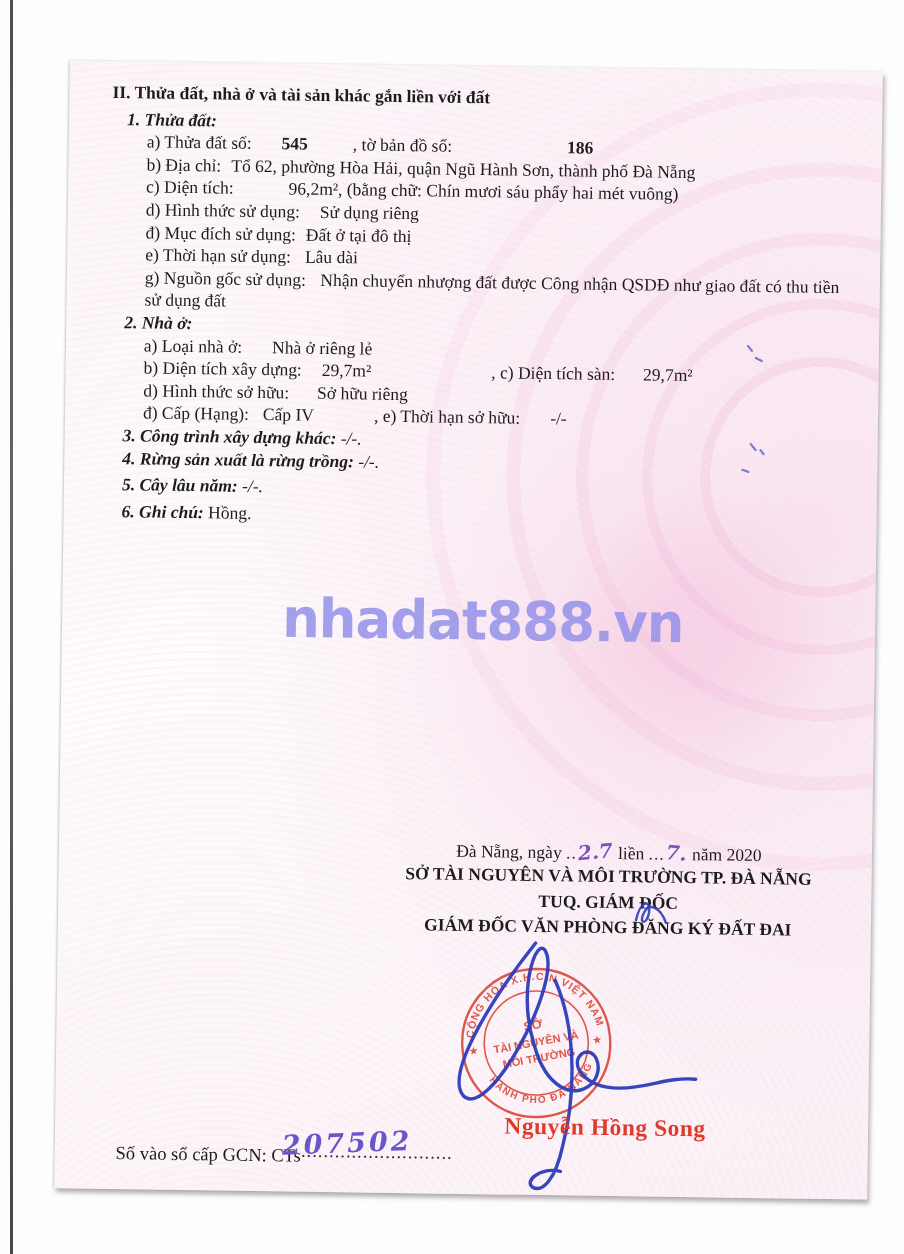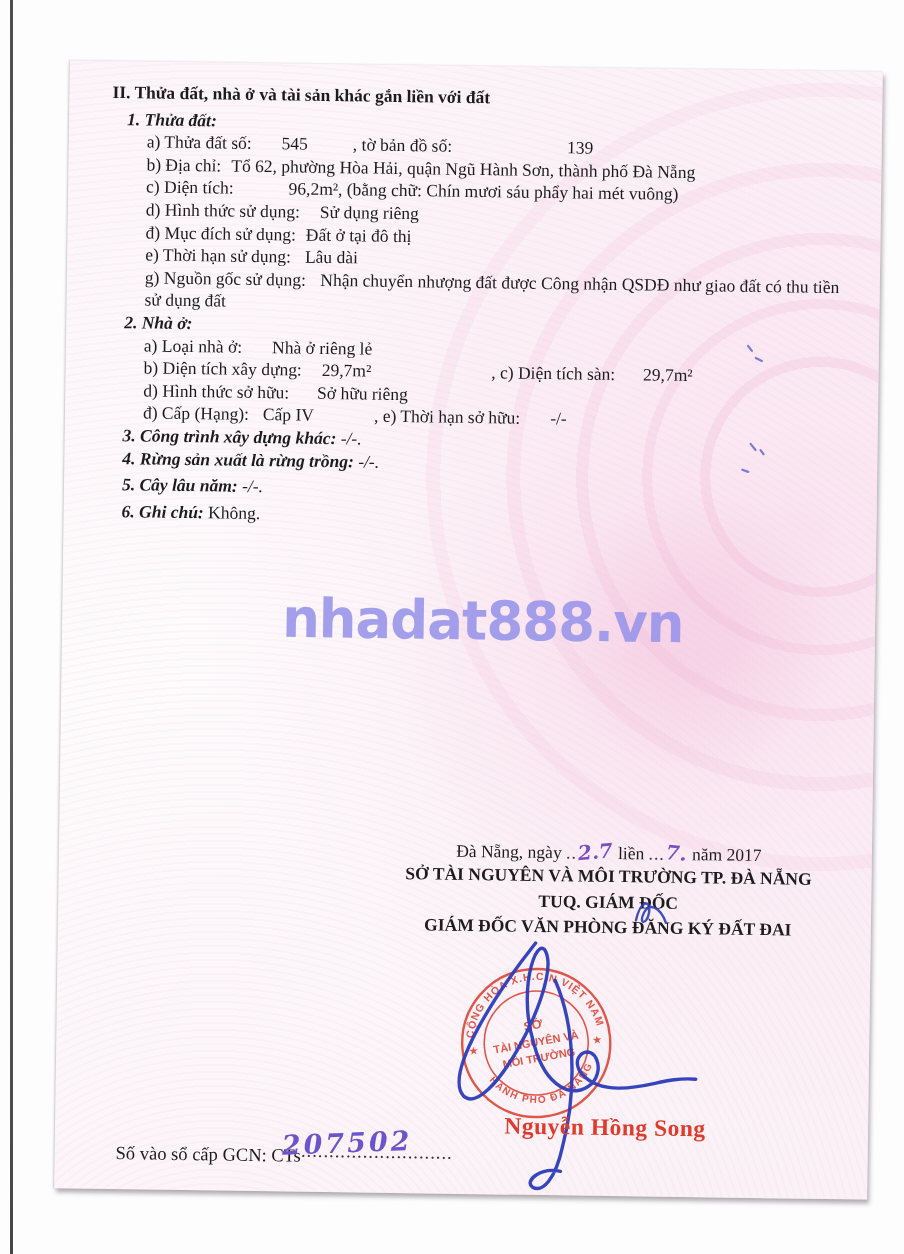--- a/index.html
+++ b/index.html
@@ -29,21 +29,21 @@
       radial-gradient(circle at 92% 40%, rgba(246,205,228,.5), rgba(246,205,228,0) 62%),
       radial-gradient(circle at 70% 52%, rgba(243,190,218,.28), rgba(243,190,218,0) 30%),
       repeating-radial-gradient(circle at 20% 115%, rgba(236,195,218,.10) 0 2px, rgba(255,255,255,0) 2px 7px),
       linear-gradient(160deg, rgba(250,238,245,.55), rgba(255,255,255,0) 45%, rgba(248,230,240,.5));
   }
   .content{position:absolute;left:40px;top:20px;width:748px;color:#1c1c1e;}
   .content p{margin:0;font-size:17.5px;line-height:22.6px;}
   .h1{font-size:18.5px;font-weight:bold;padding-left:3px;margin-bottom:4px !important;}
   .numitem{font-weight:bold;font-style:italic;padding-left:18px;}
   .row{padding-left:38px;}
-  .b{font-weight:normal;}
+  .b{font-weight:bold;}
   .ml10{margin-left:10px;} .ml14{margin-left:14px;} .ml20{margin-left:20px;}
   .ml28{margin-left:28px;} .ml30{margin-left:30px;} .ml45{margin-left:45px;}
   .ml55{margin-left:55px;} .ml60{margin-left:60px;}
   .ml115{margin-left:115px;} .ml120{margin-left:120px;}
   .mt4{margin-top:4px !important;}
   
   .watermark{
     position:absolute;left:220px;top:524px;width:470px;
     font-family:"DejaVu Sans", sans-serif;font-weight:bold;
     font-size:53px;letter-spacing:-1px;color:#9894ea;opacity:.88;
@@ -80,49 +80,49 @@
 
 <div>
   <div class="scan-line"></div>
 
   <div class="page">
 
     <div class="content">
       <p class="h1">II. Thửa đất, nhà ở và tài sản khác gắn liền với đất</p>
 
       <p class="numitem">1. Thửa đất:</p>
-      <p class="row"><span>a) Thửa đất số:</span><span class="b ml30">545</span><span class="ml45">, tờ bản đồ số:</span><span class="b ml115">139</span></p>
+      <p class="row"><span>a) Thửa đất số:</span><span class="b ml30">545</span><span class="ml45">, tờ bản đồ số:</span><span class="b ml115">186</span></p>
       <p class="row"><span>b) Địa chỉ:</span><span class="ml10">Tổ 62, phường Hòa Hải, quận Ngũ Hành Sơn, thành phố Đà Nẵng</span></p>
       <p class="row"><span>c) Diện tích:</span><span class="ml55">96,2m², (bằng chữ: Chín mươi sáu phẩy hai mét vuông)</span></p>
       <p class="row"><span>d) Hình thức sử dụng:</span><span class="ml20">Sử dụng riêng</span></p>
       <p class="row"><span>đ) Mục đích sử dụng:</span><span class="ml10">Đất ở tại đô thị</span></p>
       <p class="row"><span>e) Thời hạn sử dụng:</span><span class="ml14">Lâu dài</span></p>
       <p class="row"><span>g) Nguồn gốc sử dụng:</span> <span class="ml10">Nhận chuyển nhượng đất được Công nhận QSDĐ như giao đất có thu tiền sử dụng đất</span></p>
 
       <p class="numitem">2. Nhà ở:</p>
       <p class="row"><span>a) Loại nhà ở:</span><span class="ml30">Nhà ở riêng lẻ</span></p>
       <p class="row"><span>b) Diện tích xây dựng:</span><span class="ml20">29,7m²</span><span class="ml120">, c) Diện tích sàn:</span><span class="ml28">29,7m²</span></p>
       <p class="row"><span>d) Hình thức sở hữu:</span><span class="ml28">Sở hữu riêng</span></p>
       <p class="row"><span>đ) Cấp (Hạng):</span><span class="ml14">Cấp IV</span><span class="ml60">, e) Thời hạn sở hữu:</span><span class="ml30">-/-</span></p>
 
       <p class="numitem"><span>3. Công trình xây dựng khác:</span> <span style="font-weight:normal">-/-.</span></p>
       <p class="numitem"><span>4. Rừng sản xuất là rừng trồng:</span> <span style="font-weight:normal">-/-.</span></p>
       <p class="numitem mt4"><span>5. Cây lâu năm:</span> <span style="font-weight:normal">-/-.</span></p>
-      <p class="numitem mt4"><span>6. Ghi chú:</span> <span style="font-weight:normal;font-style:normal">Không.</span></p>
+      <p class="numitem mt4"><span>6. Ghi chú:</span> <span style="font-weight:normal;font-style:normal">Hồng.</span></p>
     </div>
 
     <div class="watermark">nhadat888.vn</div>
 
     <div class="signblock">
       <div class="dateline">
         <span>Đà Nẵng, ngày</span>
         <span class="dots">..</span><span class="hw hw-day">2.7</span>
         <span>liền</span>
         <span class="dots">...</span><span class="hw hw-month">7.</span>
-        <span>năm 2017</span>
+        <span>năm 2020</span>
       </div>
       <div class="orgline">SỞ TÀI NGUYÊN VÀ MÔI TRƯỜNG TP. ĐÀ NẴNG</div>
       <div class="orgline">TUQ. GIÁM ĐỐC</div>
       <div class="orgline">GIÁM ĐỐC VĂN PHÒNG ĐĂNG KÝ ĐẤT ĐAI</div>
     </div>
 
     <svg class="seal-svg" width="160" height="160" viewBox="0 0 160 160">
       <g transform="rotate(-6 80 80)" fill="none" stroke="#dd4a3c">
         <circle cx="80" cy="80" r="74" stroke-width="2.4"></circle>
         <circle cx="80" cy="80" r="52" stroke-width="1.6"></circle>

